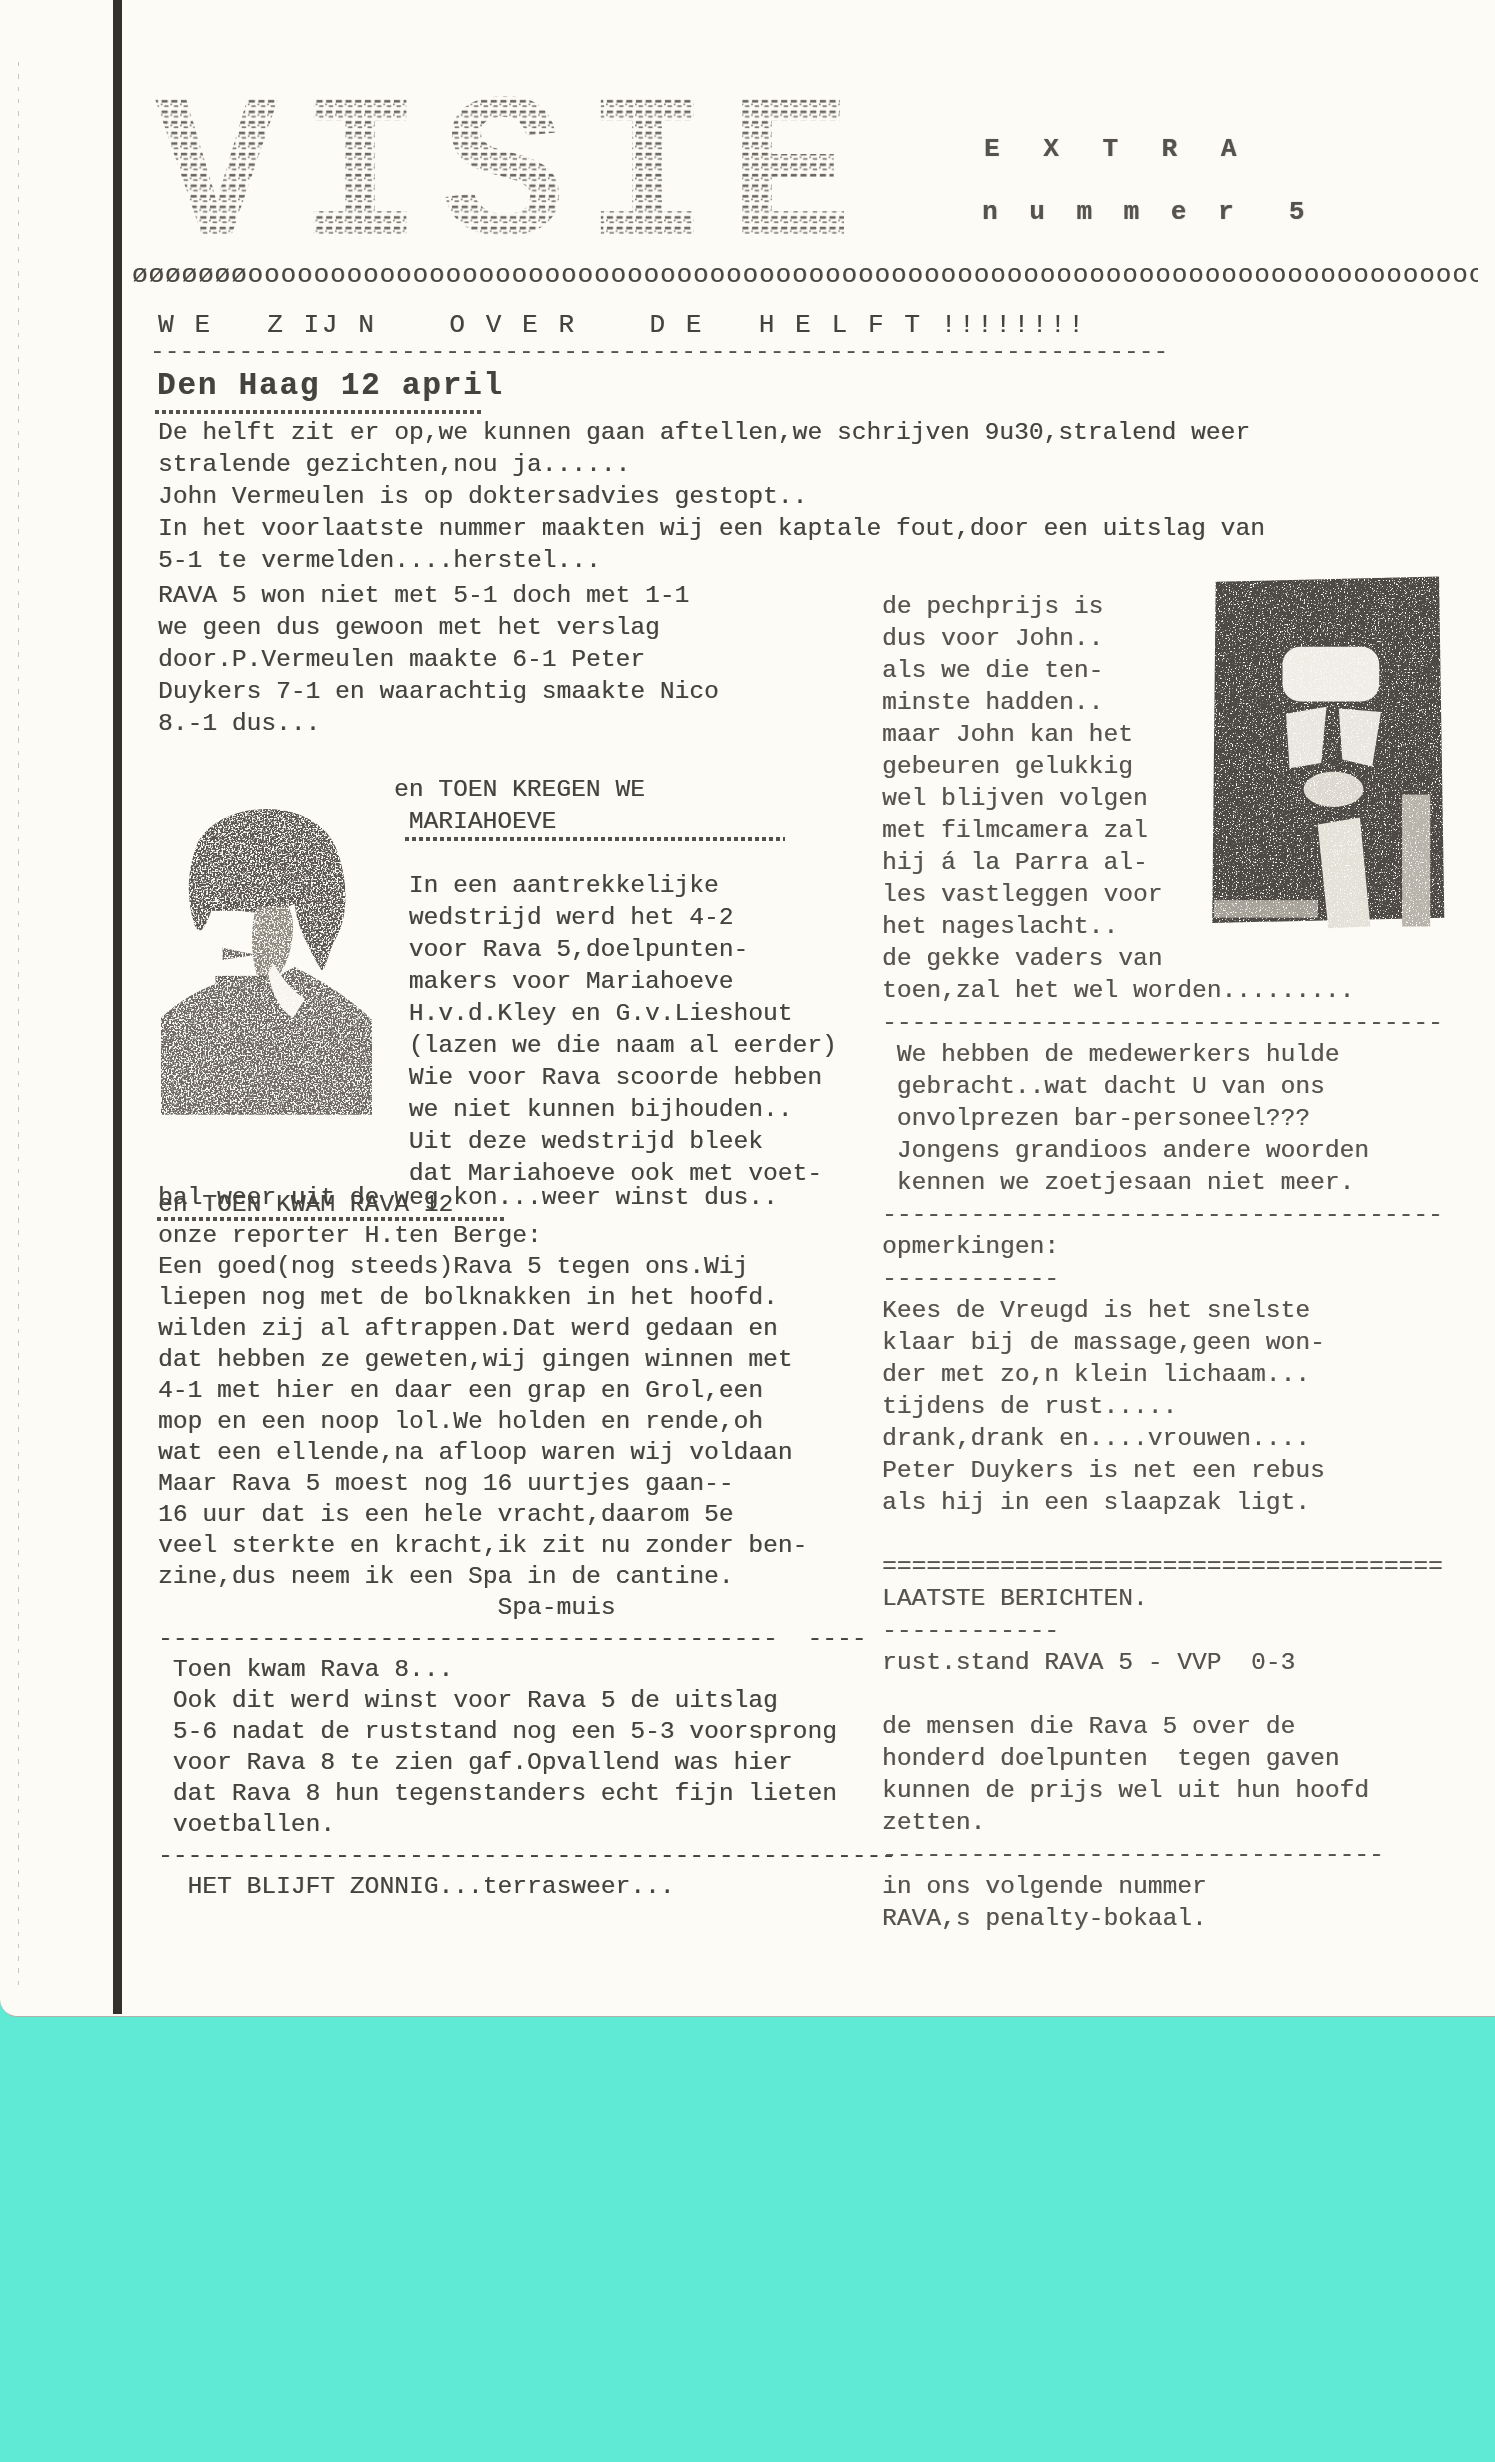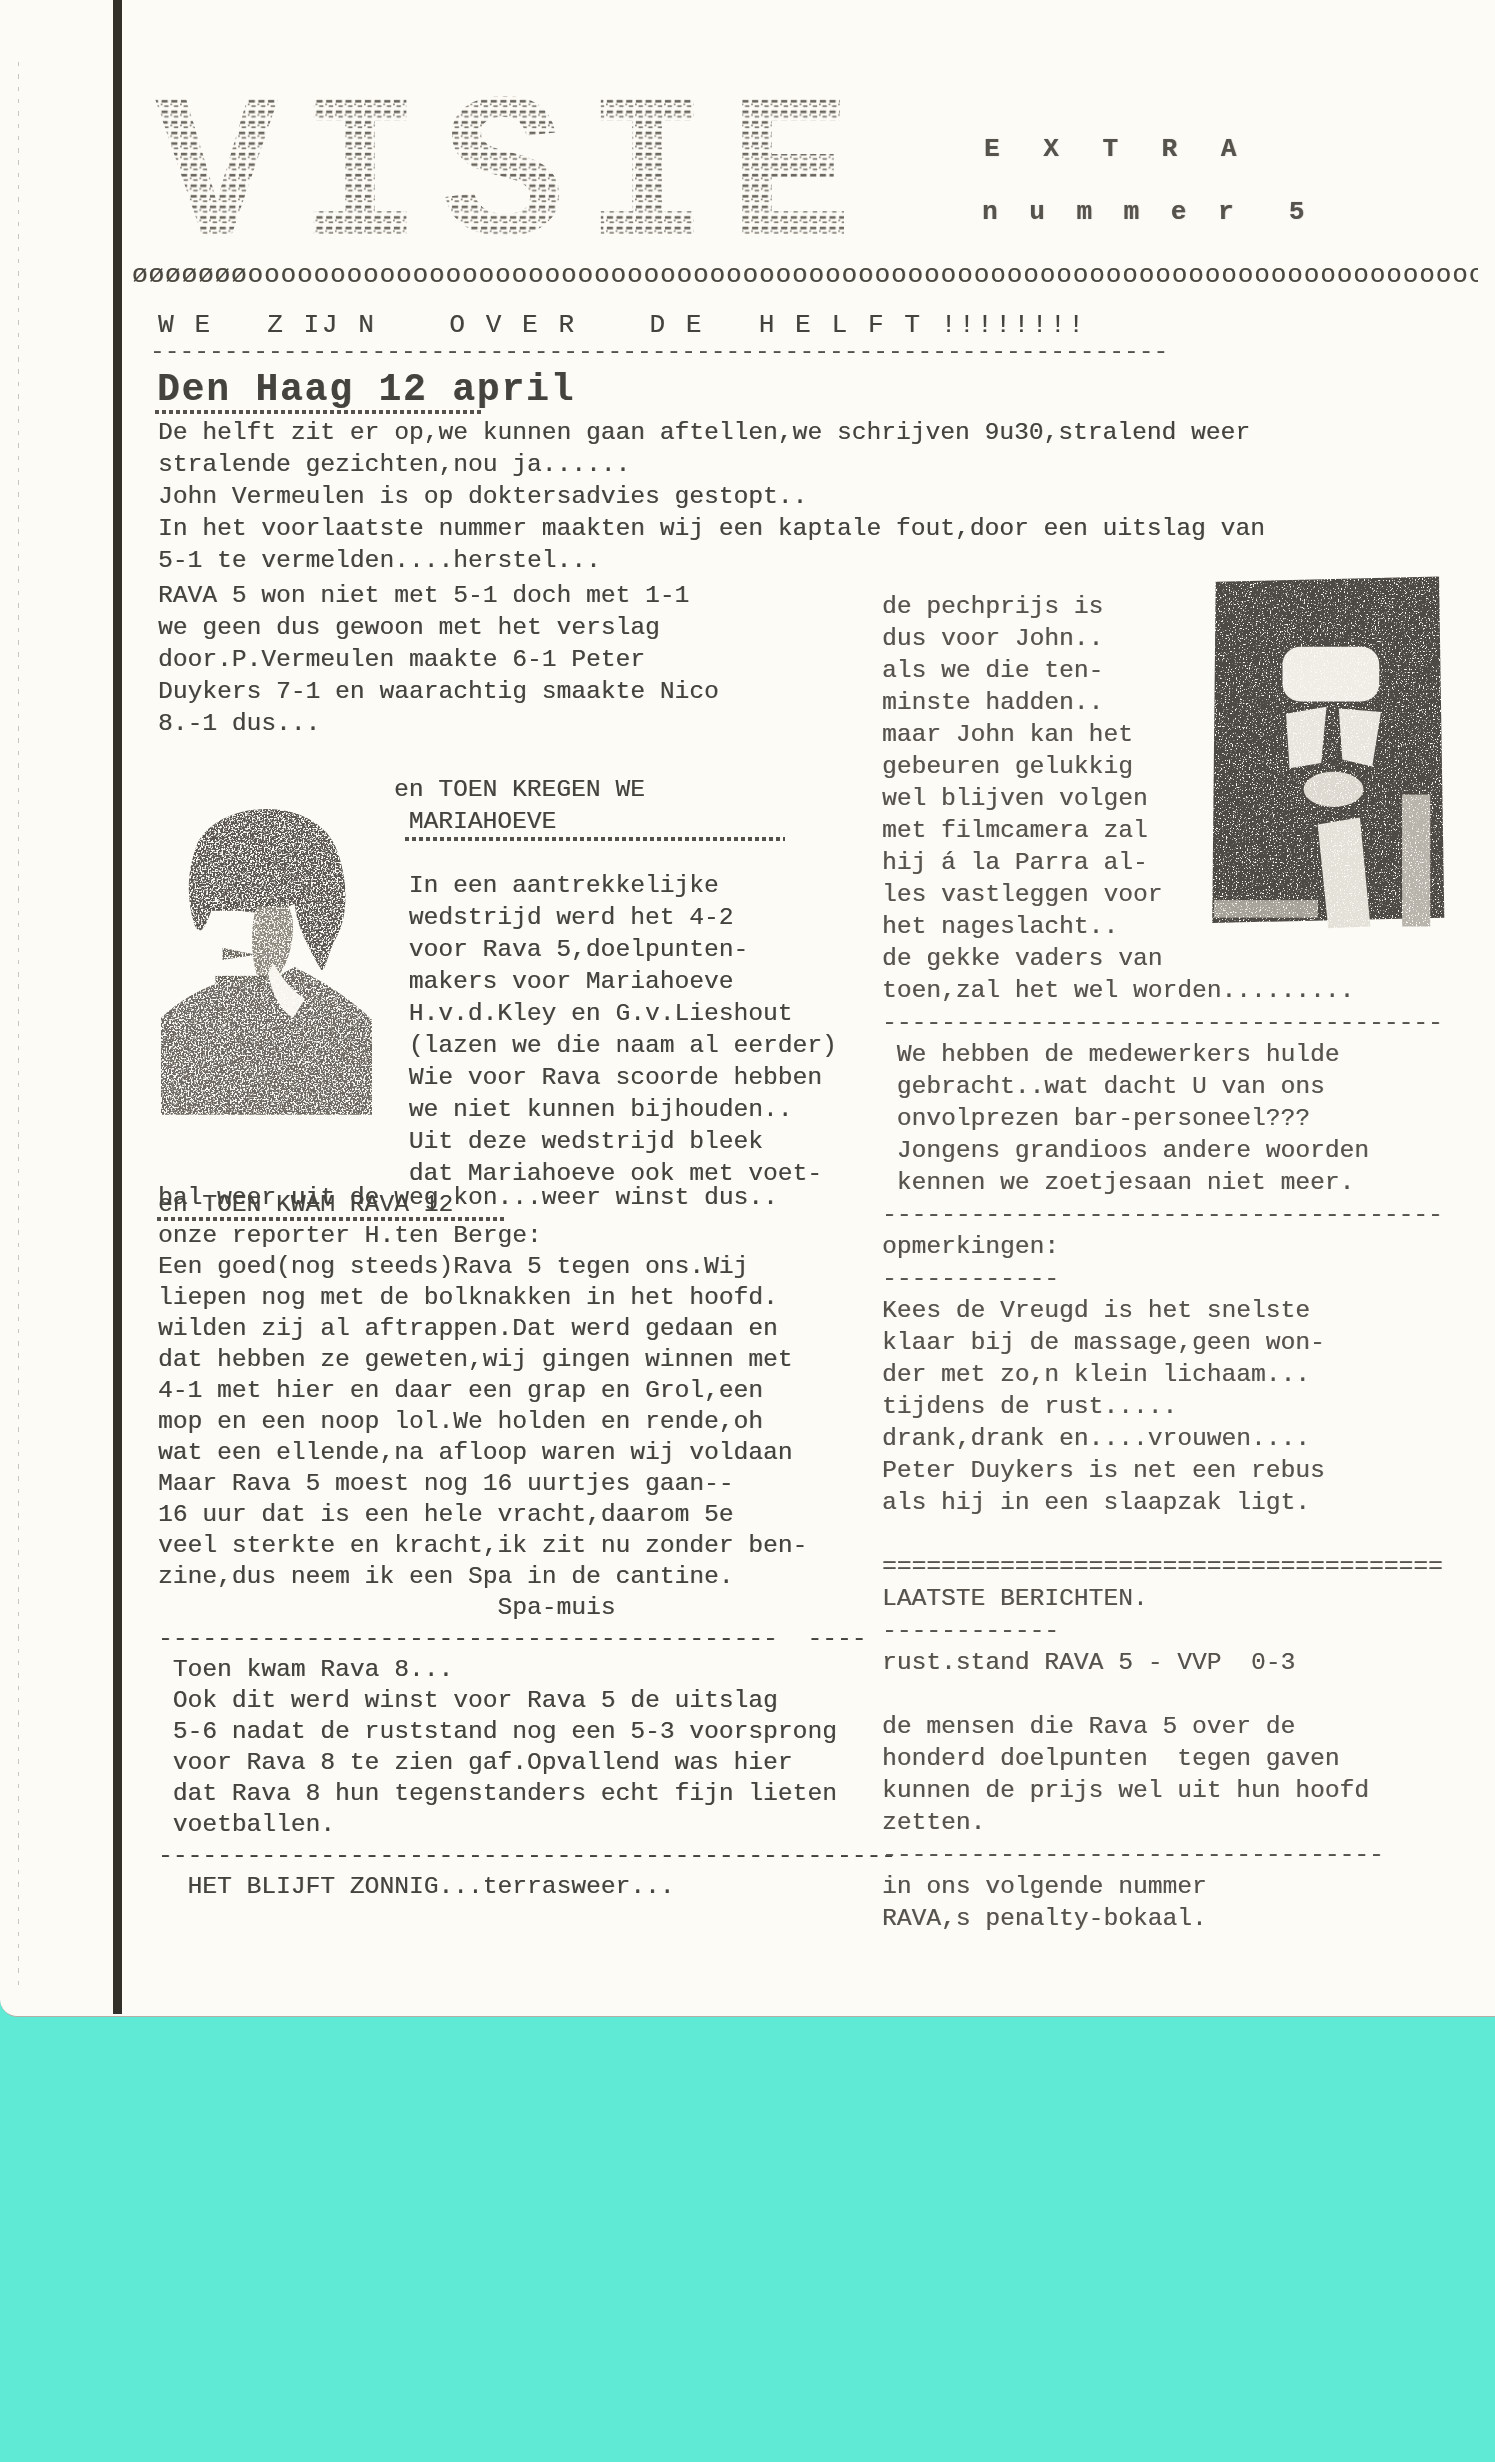--- a/index.html
+++ b/index.html
@@ -15,21 +15,21 @@
          border-bottom:1.8px solid #b3afa7;border-bottom-left-radius:17.6px;}
   .margin-rule{position:absolute;left:113px;top:0;width:8.8px;height:2014px;background:#332f29;}
   .edge-dots{position:absolute;left:17.6px;top:62px;width:1.8px;height:1926px;
              background:repeating-linear-gradient(180deg,#c9c6be 0 4.4px,transparent 4.4px 12.3px);}
   .txt{position:absolute;white-space:pre;font-size:24.6px;
        text-shadow:0.4px 0.4px 0.6px rgba(70,66,60,0.5);}
   .lh36 .tline{height:32px;line-height:32px;}
   .lh35 .tline{height:31px;line-height:31px;}
   .tline{white-space:pre;}
   .faded{color:var(--ink-light);margin-top:12px;}
-  .big{font-size:38px;font-weight:bold;letter-spacing:1.8px;}
+  .big{font-size:31px;font-weight:bold;letter-spacing:1.8px;}
   .headline{font-size:26px;font-weight:normal;letter-spacing:2.6px;}
   .ornament{font-size:26px;letter-spacing:0.9px;color:#4a473f;}
   .spread{font-size:26px;letter-spacing:14px;color:var(--ink-light);font-weight:bold;
           text-shadow:0.4px 0.4px 0.9px rgba(80,76,68,0.6);margin-left:18px;}
   .squiggle{position:absolute;height:4.4px;
             background:repeating-linear-gradient(90deg,var(--rule) 0 4.4px,transparent 4.4px 7px);}
   .rule-line{position:absolute;font-size:24.6px;white-space:pre;letter-spacing:0;}
 </style>
 </head>
 <body>

